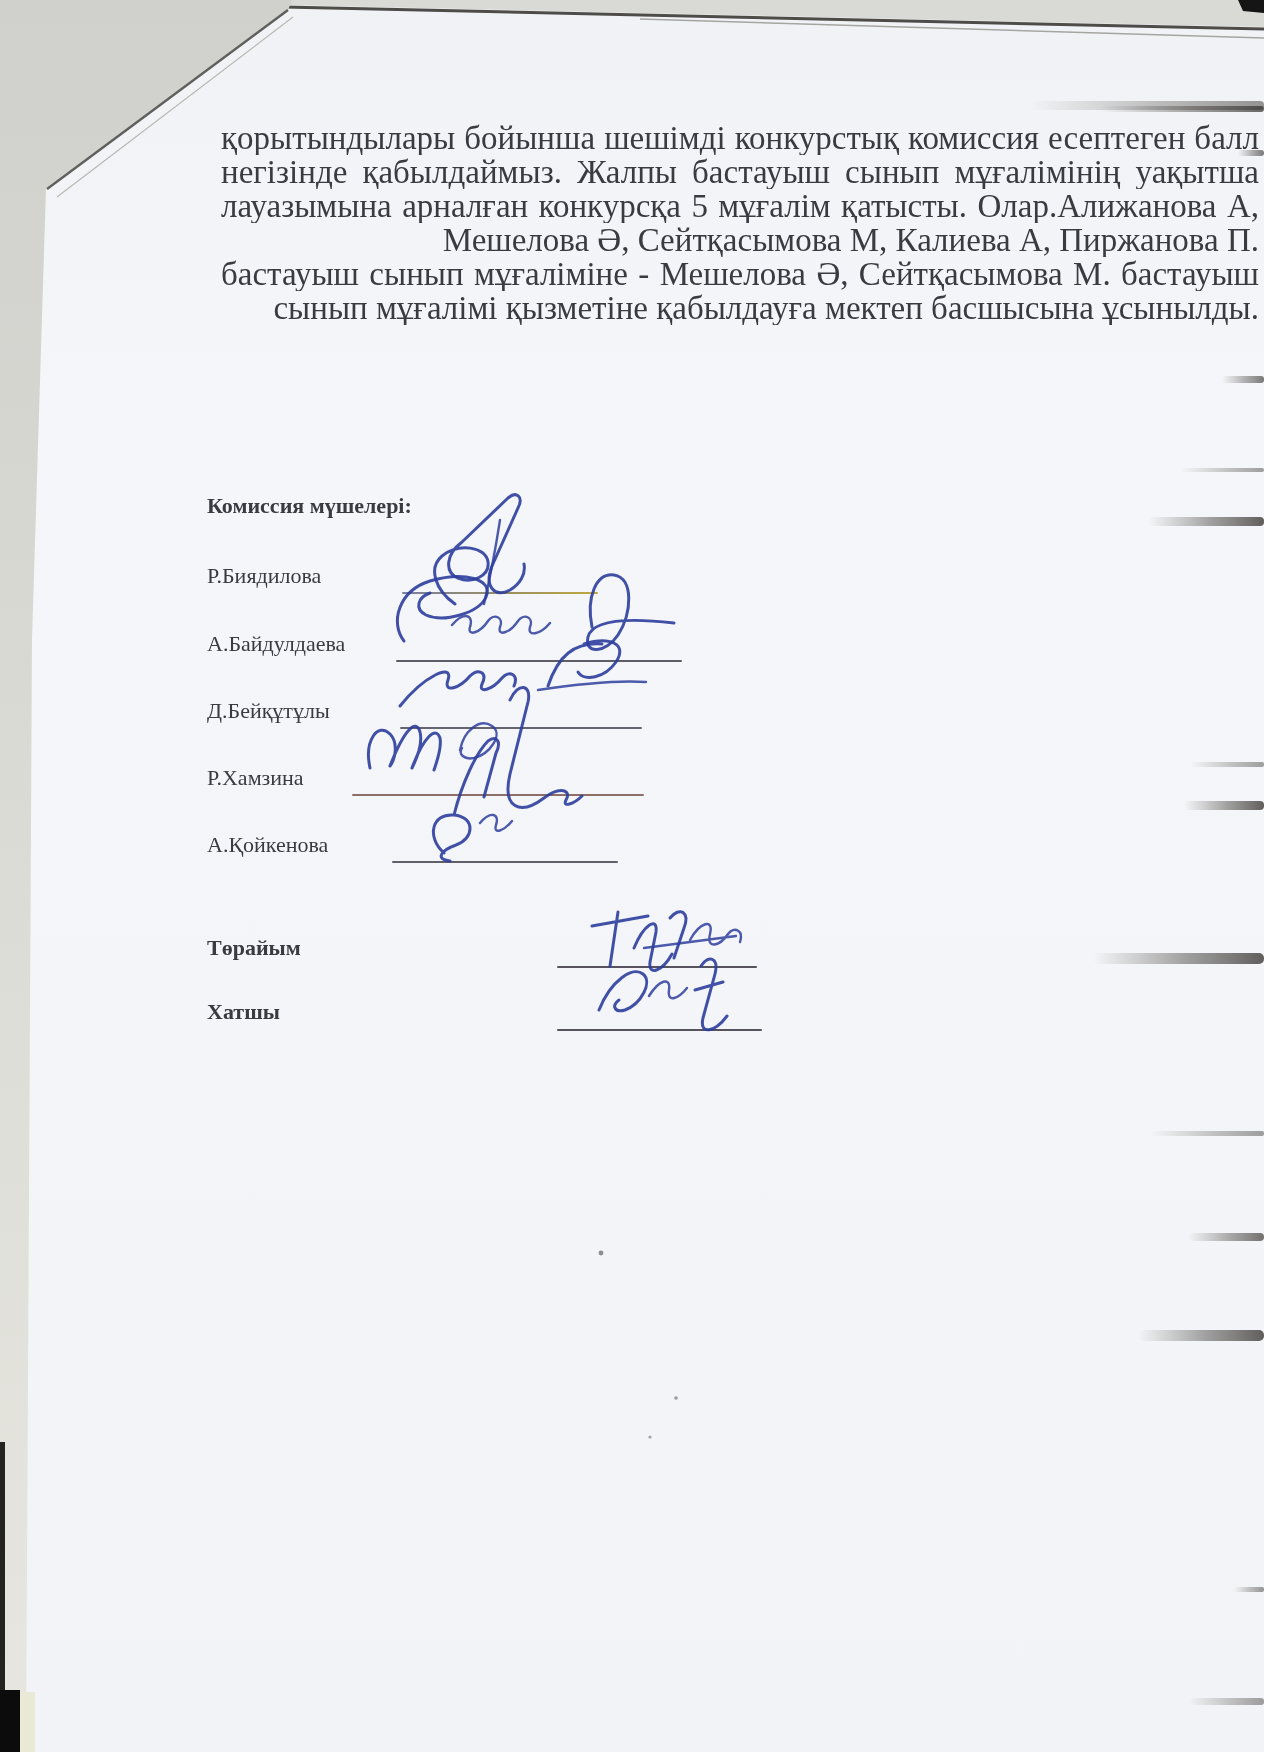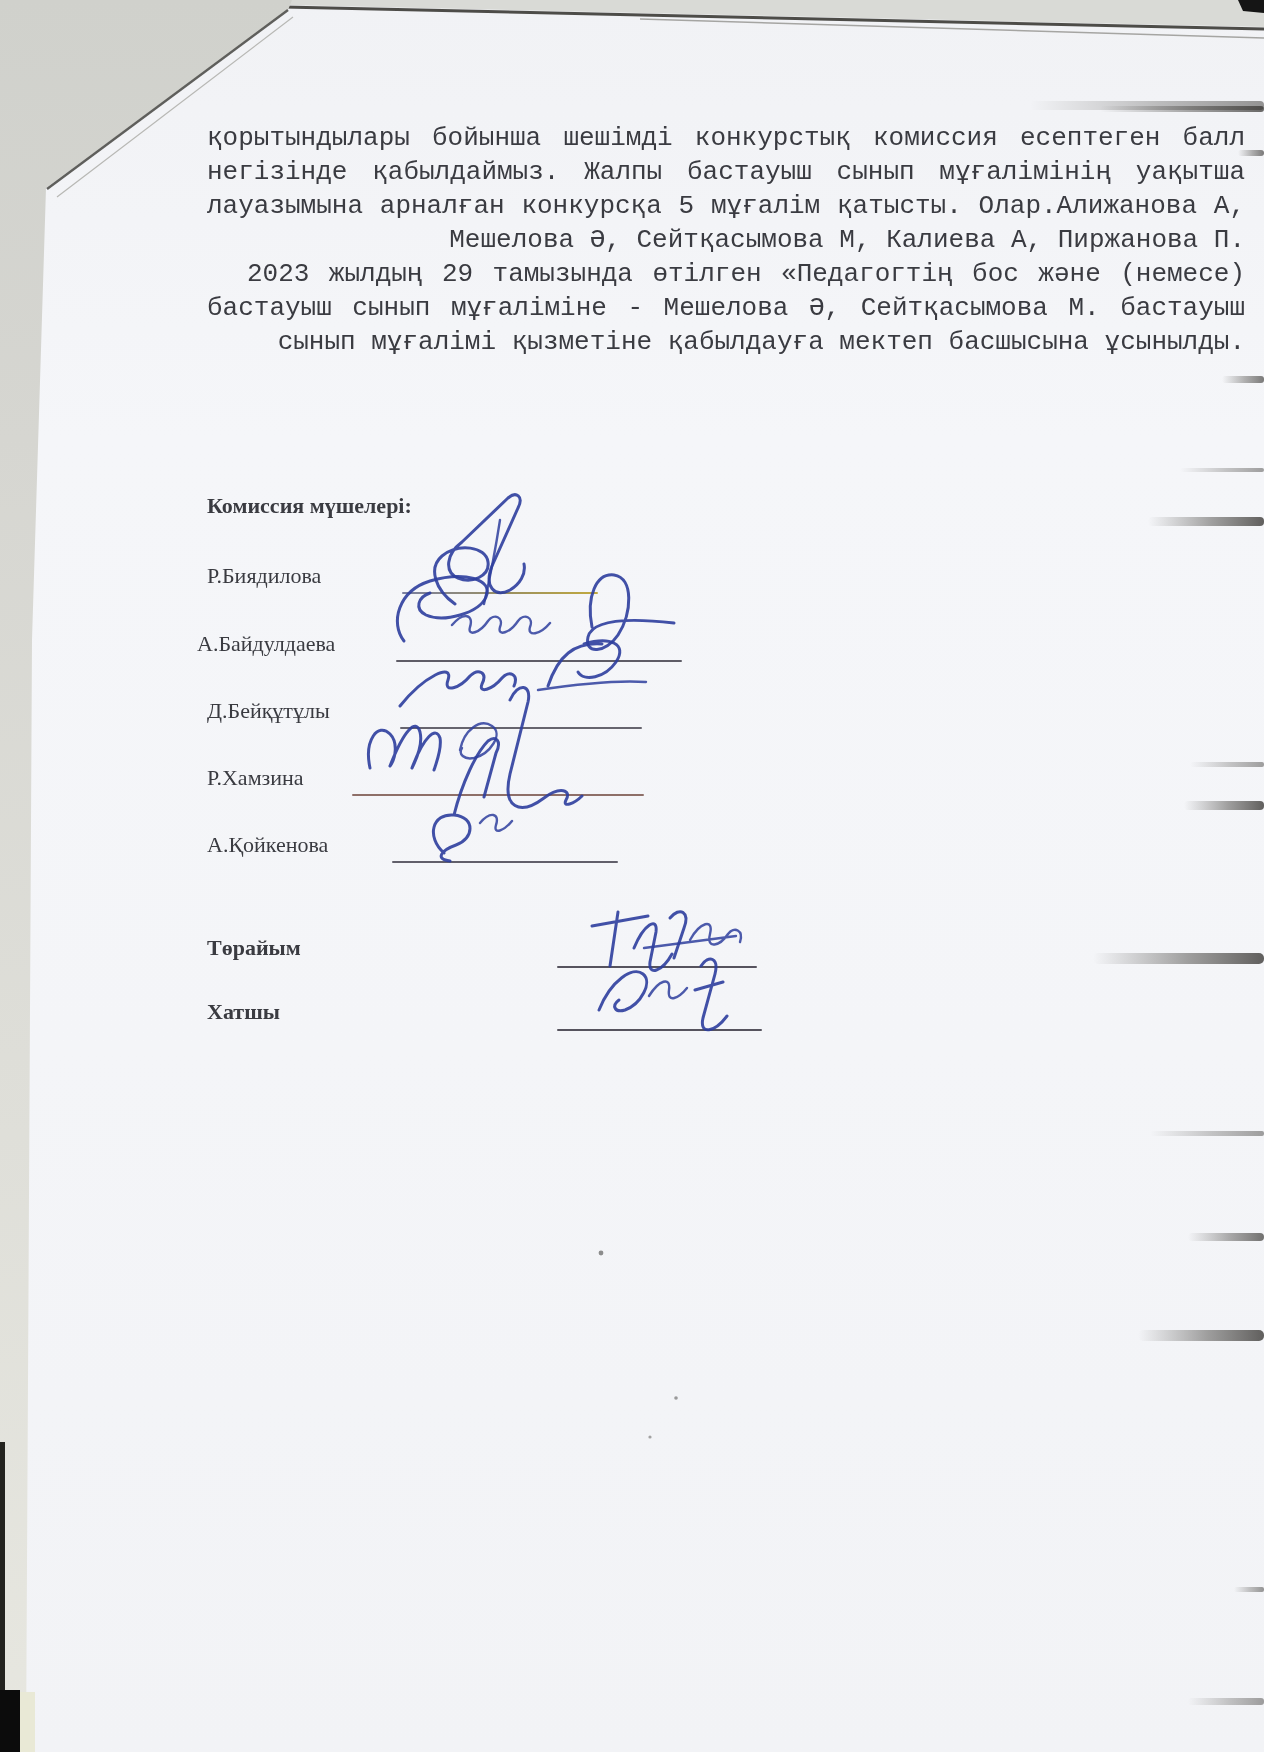--- a/index.html
+++ b/index.html
@@ -3,21 +3,21 @@
 <meta charset="utf-8">
 <style>
   html,body{margin:0;padding:0;background:#8a8a88;}
   #stage{
     position:relative;width:1264px;height:1752px;overflow:hidden;
     background:linear-gradient(180deg,#f1f2f5 0%,#f5f6f9 25%,#f4f5f8 60%,#f2f3f6 100%);
     font-family:"Liberation Serif","DejaVu Serif",serif;
   }
   .abs{position:absolute;}
   
-  #bodytext{left:207px;top:121px;width:1038px;color:#3a3b41;font-size:26px;font-family:Liberation Mono, monospace;}
+  #bodytext{left:221px;top:121px;width:1038px;color:#3a3b41;font-size:33px;}
   .bl{height:34px;line-height:34px;overflow:hidden;white-space:nowrap;text-align:right;}
   .jl{white-space:normal;text-align:justify;}
   .jl::after{content:"";display:inline-block;width:100%;height:0;}
   .bold{font-weight:bold;color:#2c2d33;}
   .indent{text-indent:40px;}
   
   .label{color:#3a3b41;font-size:22px;line-height:32px;white-space:nowrap;}
   .sigline{height:2px;border-radius:1px;}
   svg.sig{overflow:visible;}
   svg.sig path{fill:none;stroke:#2e3e9d;stroke-width:3;stroke-linecap:round;stroke-linejoin:round;opacity:.9;}
@@ -27,29 +27,28 @@
 </head>
 <body>
 
 <div id="stage">
 
   <div id="bodytext" class="abs">
     <div class="bl jl">қорытындылары бойынша шешімді конкурстық комиссия есептеген балл</div>
     <div class="bl jl">негізінде қабылдаймыз. Жалпы бастауыш сынып мұғалімінің уақытша бос</div>
     <div class="bl jl">лауазымына арналған конкурсқа 5 мұғалім қатысты. Олар.Алижанова А,</div>
     <div class="bl">Мешелова Ә, Сейтқасымова М, Калиева А, Пиржанова П.</div>
-    <div class="bl jl indent">2023 жылдың 29 тамызында өтілген «Педагогтің бос және (немесе)</div>
     <div class="bl jl">бастауыш сынып мұғаліміне - Мешелова Ә, Сейтқасымова М. бастауыш</div>
     <div class="bl">сынып мұғалімі қызметіне қабылдауға мектеп басшысына ұсынылды.</div>
   </div>
 
   <div class="abs label bold" style="left:207px;top:490px;">Комиссия мүшелері:</div>
 
   <div class="abs label" style="left:207px;top:560px;">Р.Биядилова</div>
-  <div class="abs label" style="left:197px;top:628px;">А.Байдулдаева</div>
+  <div class="abs label" style="left:207px;top:628px;">А.Байдулдаева</div>
   <div class="abs label" style="left:207px;top:695px;">Д.Бейқұтұлы</div>
   <div class="abs label" style="left:207px;top:762px;">Р.Хамзина</div>
   <div class="abs label" style="left:207px;top:829px;">А.Қойкенова</div>
 
   <div class="abs sigline" style="left:402px;top:592px;width:196px;background:linear-gradient(90deg,#7a7fa0,#9b905f 55%,#c2aa3e);"></div>
   <div class="abs sigline" style="left:396px;top:660px;width:286px;background:#5e5c66;"></div>
   <div class="abs sigline" style="left:400px;top:727px;width:242px;background:#66646e;"></div>
   <div class="abs sigline" style="left:352px;top:794px;width:292px;background:#8e6f68;"></div>
   <div class="abs sigline" style="left:392px;top:861px;width:226px;background:#615f6a;"></div>
 

